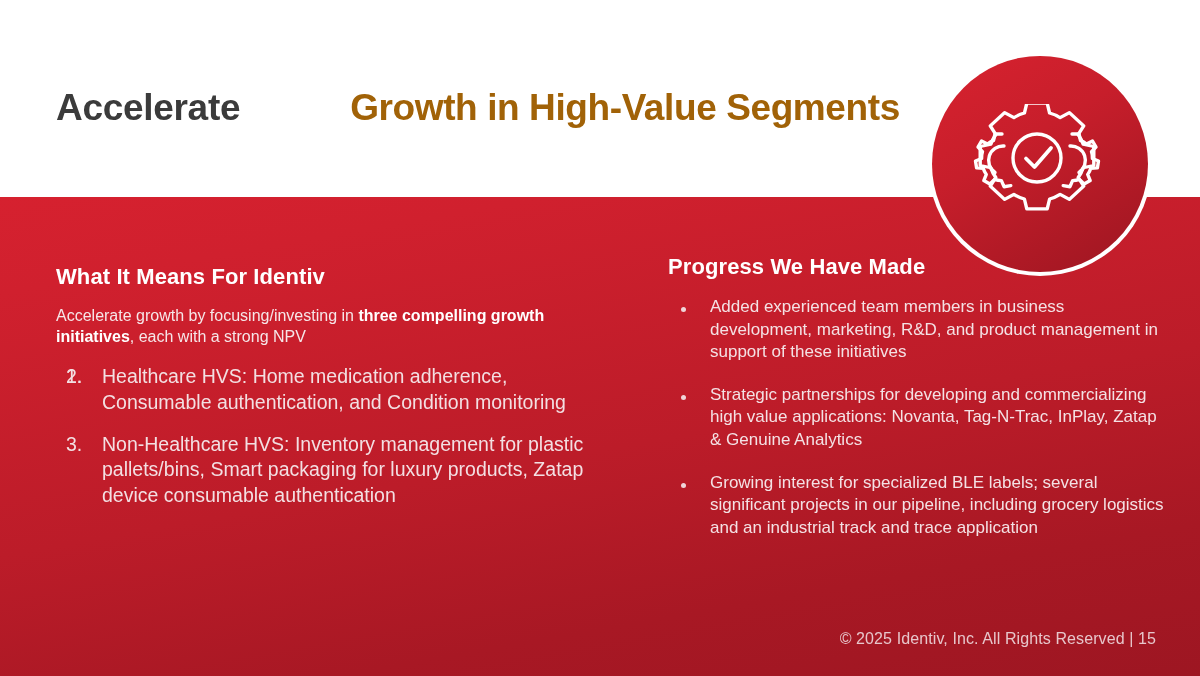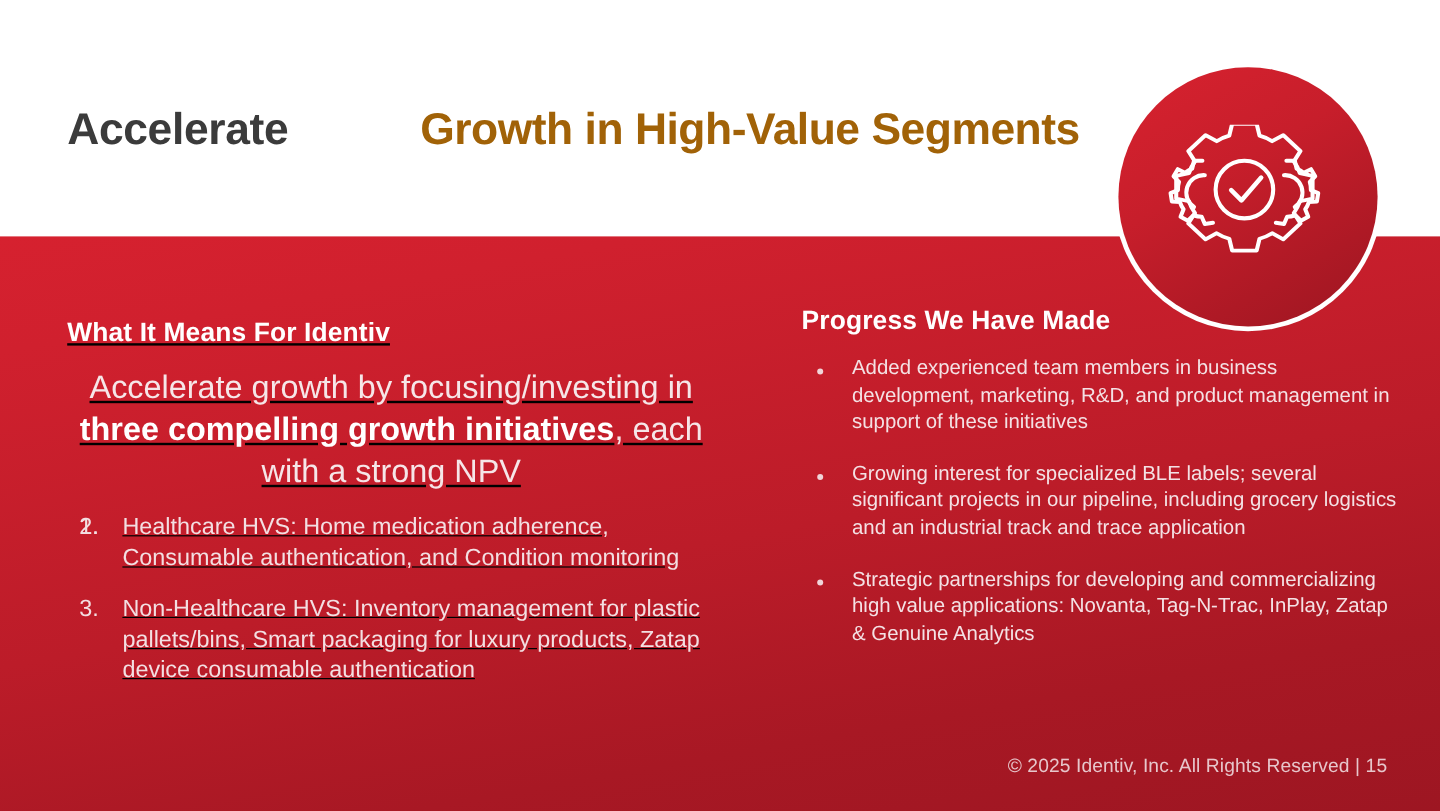--- a/index.html
+++ b/index.html
@@ -96,45 +96,43 @@
     height: 112px;
   }
   .badge-icon svg { display: block; width: 162px; height: 112px; }
 
   
   .col-left {
     position: absolute;
     left: 56px;
     top: 264px;
     width: 560px;
-    text-decoration: underline;
   }
   .col-right {
     position: absolute;
     left: 668px;
     top: 254px;
     width: 510px;
   }
 
   .col-heading {
     font-size: 22px;
     font-weight: bold;
     color: #ffffff;
     letter-spacing: 0.1px;
     margin-bottom: 16px;
   }
 
   .lead {
-    font-size: 27px;
+    font-size: 16px;
     font-weight: 400;
     color: #f6e6e8;
     line-height: 1.29;
     margin-bottom: 16px;
     max-width: 540px;
-    text-align: center;
   }
   .lead b { font-weight: bold; color: #ffffff; }
 
   
   ol.num-list {
     list-style: none;
     margin: 0;
     padding: 0;
   }
   ol.num-list > li {
@@ -262,24 +260,24 @@
   <div class="col-right">
     <div class="col-heading">Progress We Have Made</div>
 
     <ul class="bullet-list">
       <li>
         <span class="dot"></span>
         <span>Added experienced team members in business development, marketing, R&amp;D, and product management in support of these initiatives</span>
       </li>
       <li>
         <span class="dot"></span>
+        <span>Strategic partnerships for developing and commercializing high value applications: Novanta, Tag-N-Trac, InPlay, Zatap &amp; Genuine Analytics</span>
+      </li>
+      <li>
+        <span class="dot"></span>
         <span>Growing interest for specialized BLE labels; several significant projects in our pipeline, including grocery logistics and an industrial track and trace application</span>
       </li>
-      <li>
-        <span class="dot"></span>
-        <span>Strategic partnerships for developing and commercializing high value applications: Novanta, Tag-N-Trac, InPlay, Zatap &amp; Genuine Analytics</span>
-      </li>
     </ul>
   </div>
 
   <div class="footer">© 2025 Identiv, Inc. All Rights Reserved | 15</div>
 
 </div>
 
 </body></html>

